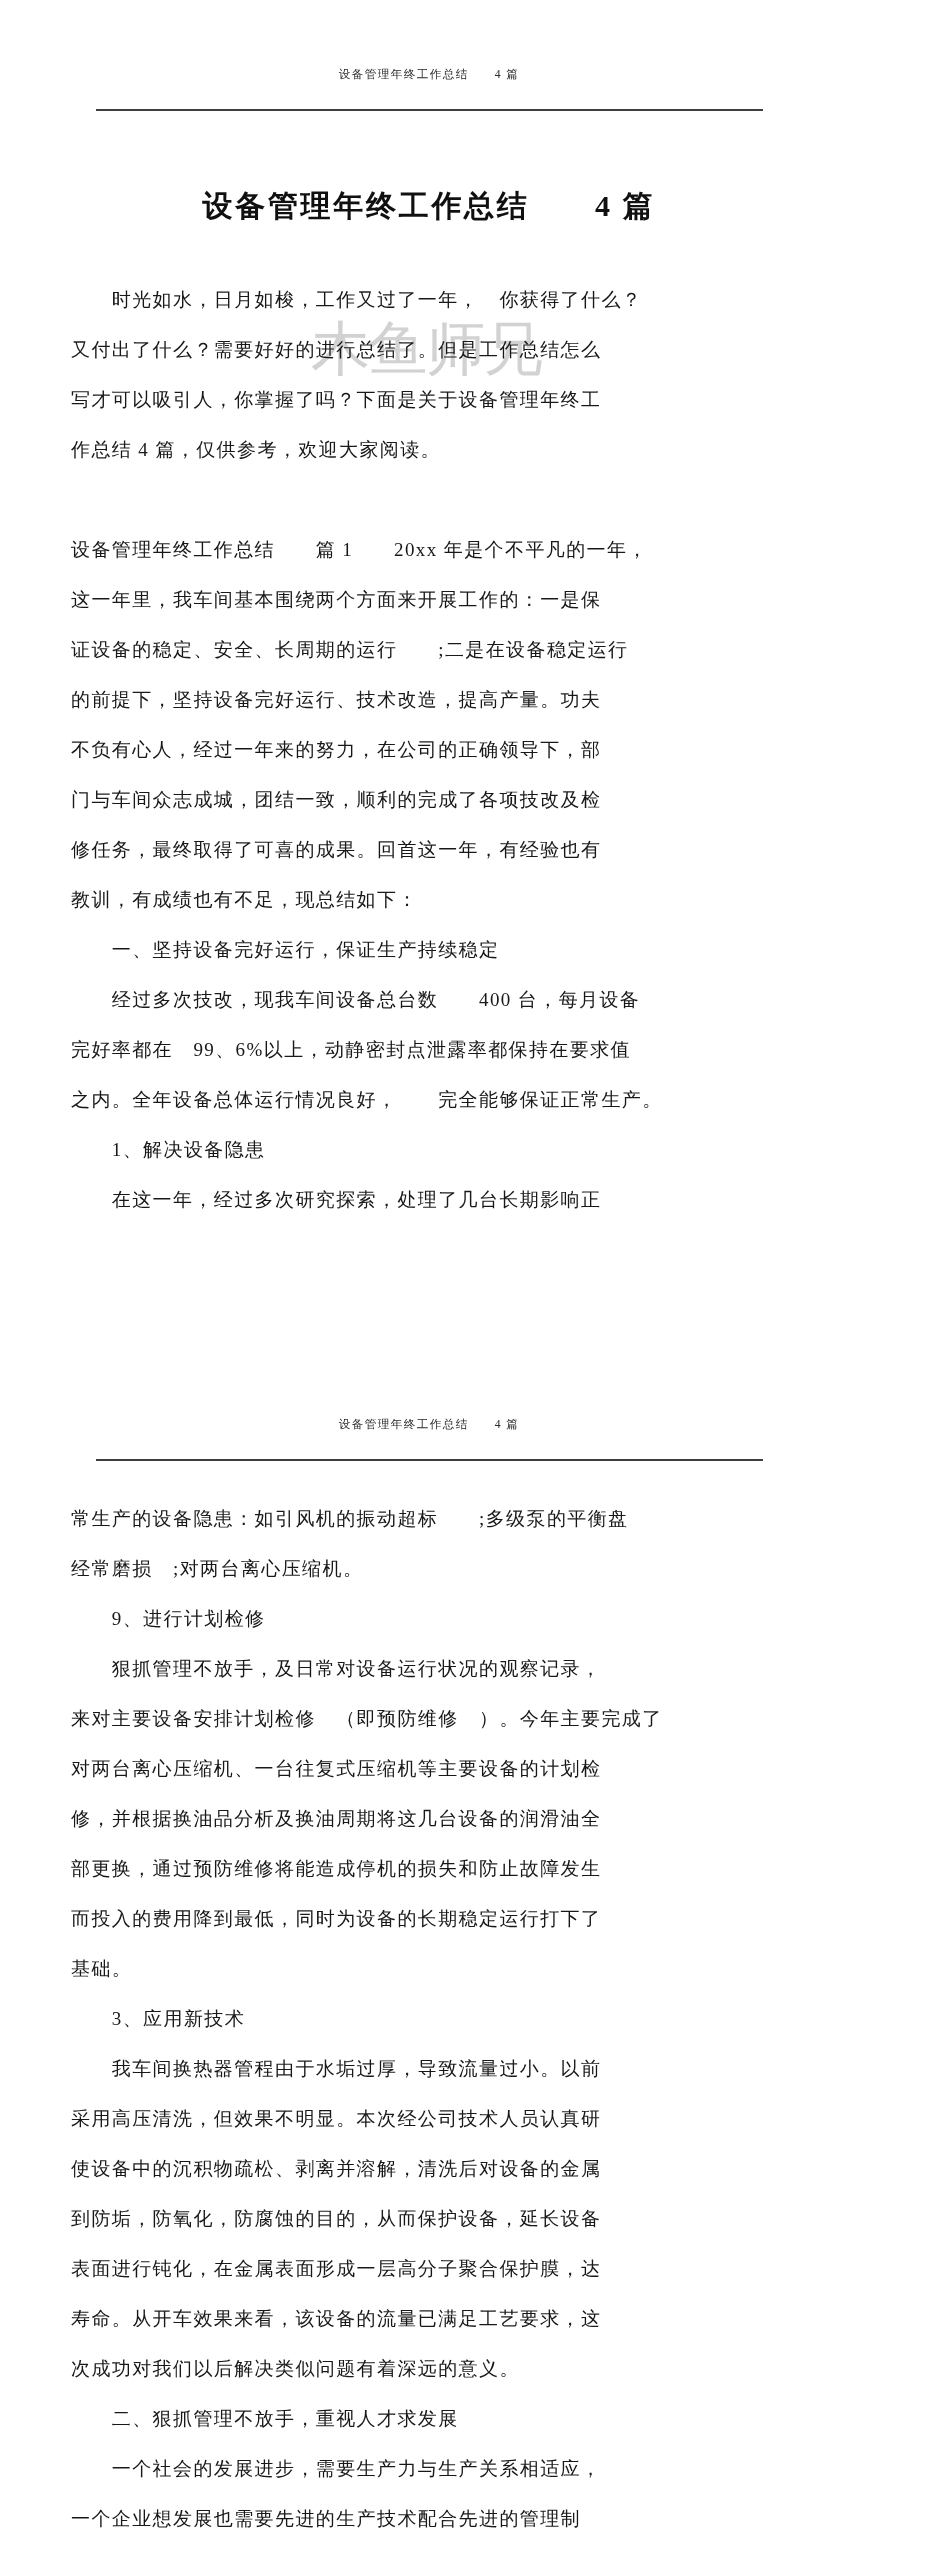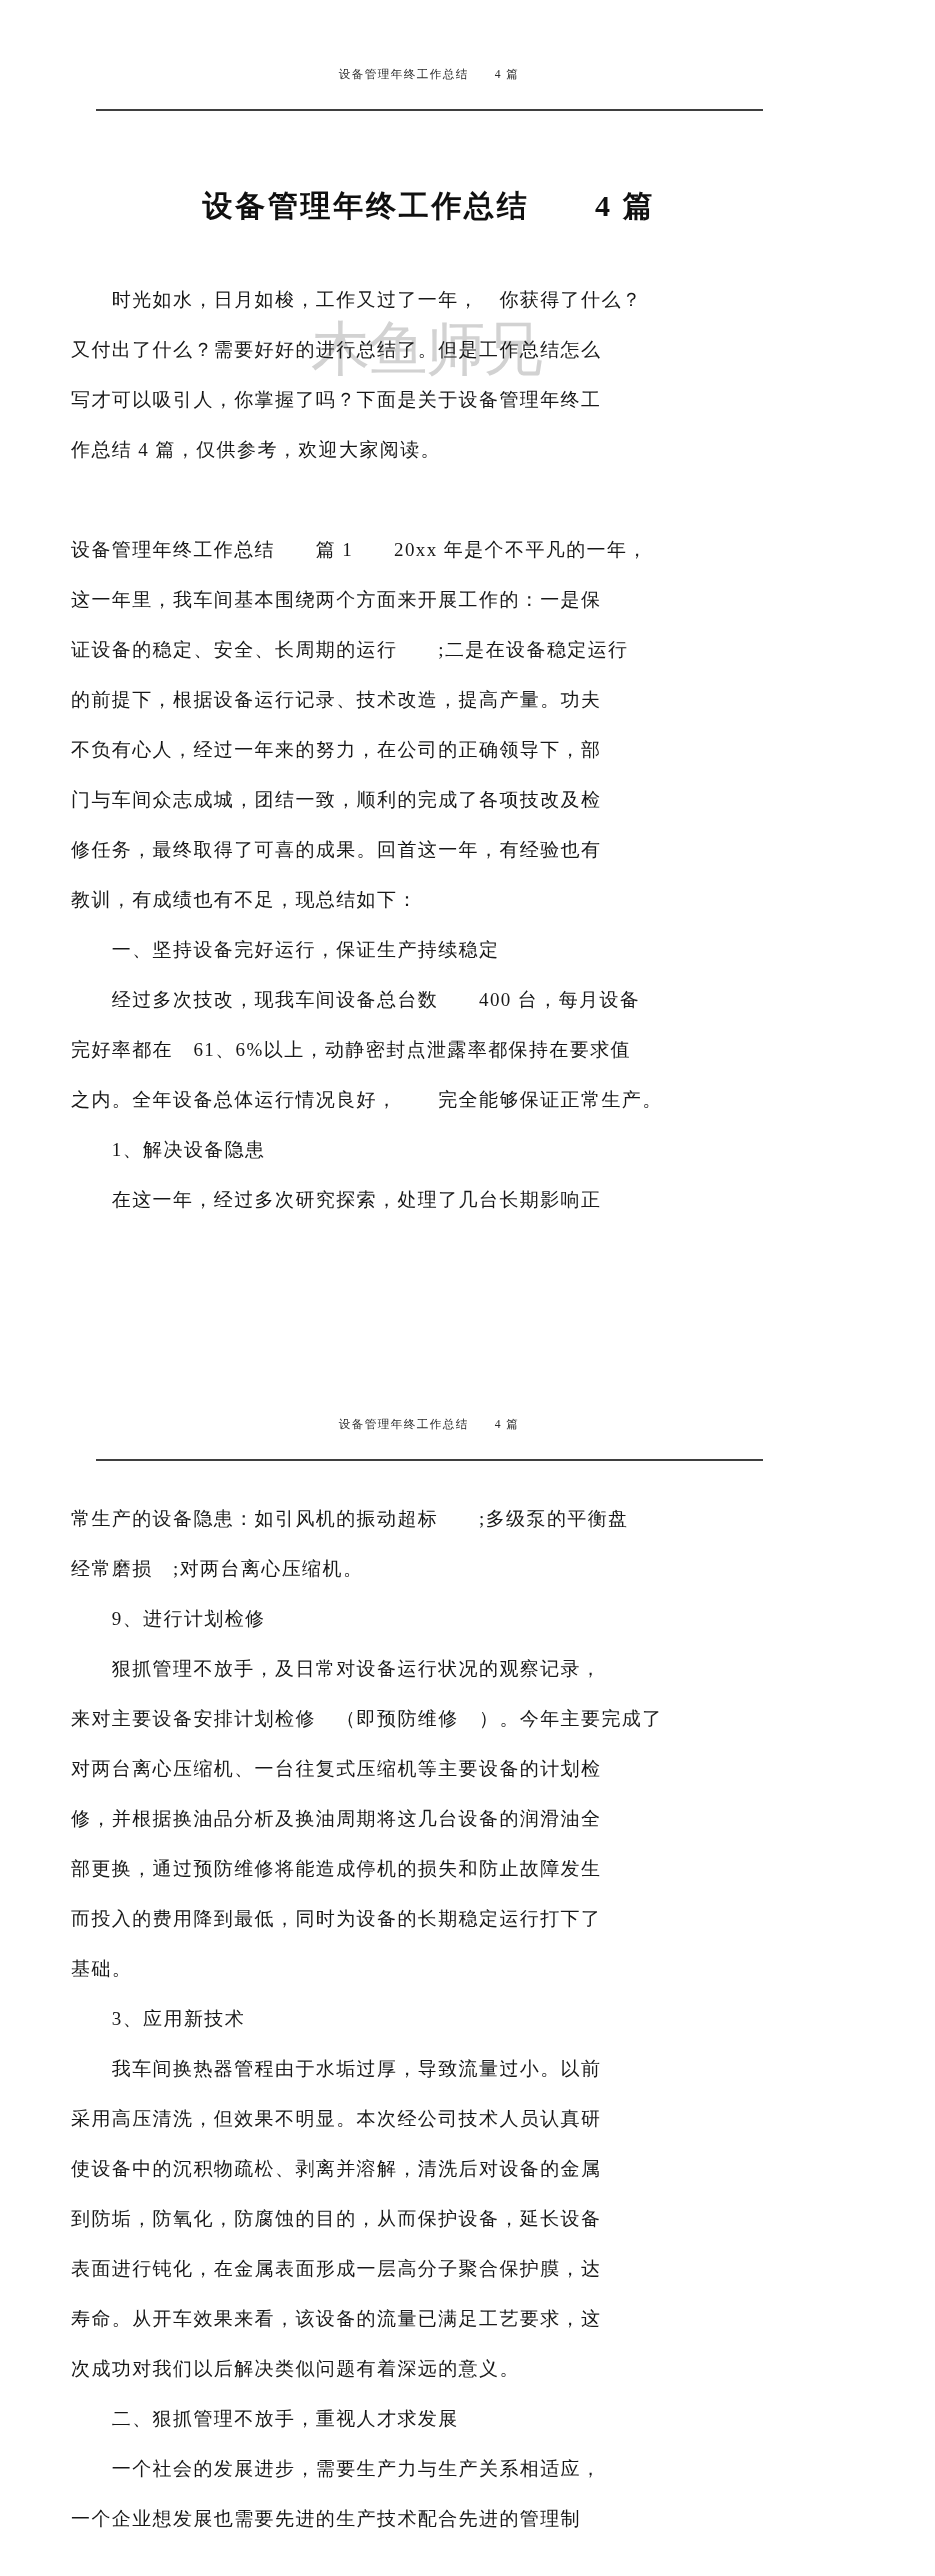--- a/index.html
+++ b/index.html
@@ -94,28 +94,28 @@
   <div class="doc-title">设备管理年终工作总结　　4 篇</div>
   <div class="body-block">
       <div class="line">　　时光如水，日月如梭，工作又过了一年，　你获得了什么？</div>
       <div class="line">又付出了什么？需要好好的进行总结了。但是工作总结怎么</div>
       <div class="line">写才可以吸引人，你掌握了吗？下面是关于设备管理年终工</div>
       <div class="line">作总结 4 篇，仅供参考，欢迎大家阅读。</div>
       <div class="line">&nbsp;</div>
       <div class="line">设备管理年终工作总结　　篇 1　　20xx 年是个不平凡的一年，</div>
       <div class="line">这一年里，我车间基本围绕两个方面来开展工作的：一是保</div>
       <div class="line">证设备的稳定、安全、长周期的运行　　;二是在设备稳定运行</div>
-      <div class="line">的前提下，根据设备运行记录、技术改造，提高产量。功夫</div>
+      <div class="line">的前提下，坚持设备完好运行、技术改造，提高产量。功夫</div>
       <div class="line">不负有心人，经过一年来的努力，在公司的正确领导下，部</div>
       <div class="line">门与车间众志成城，团结一致，顺利的完成了各项技改及检</div>
       <div class="line">修任务，最终取得了可喜的成果。回首这一年，有经验也有</div>
       <div class="line">教训，有成绩也有不足，现总结如下：</div>
       <div class="line">　　一、坚持设备完好运行，保证生产持续稳定</div>
       <div class="line">　　经过多次技改，现我车间设备总台数　　400 台，每月设备</div>
-      <div class="line">完好率都在　61、6%以上，动静密封点泄露率都保持在要求值</div>
+      <div class="line">完好率都在　99、6%以上，动静密封点泄露率都保持在要求值</div>
       <div class="line">之内。全年设备总体运行情况良好，　　完全能够保证正常生产。</div>
       <div class="line">　　1、解决设备隐患</div>
       <div class="line">　　在这一年，经过多次研究探索，处理了几台长期影响正</div>
     </div>
 </div>
 
 <div class="page page-2">
   <div class="running-header">设备管理年终工作总结　　4 篇</div>
   <div class="header-rule"></div>
   <div class="body-block">

